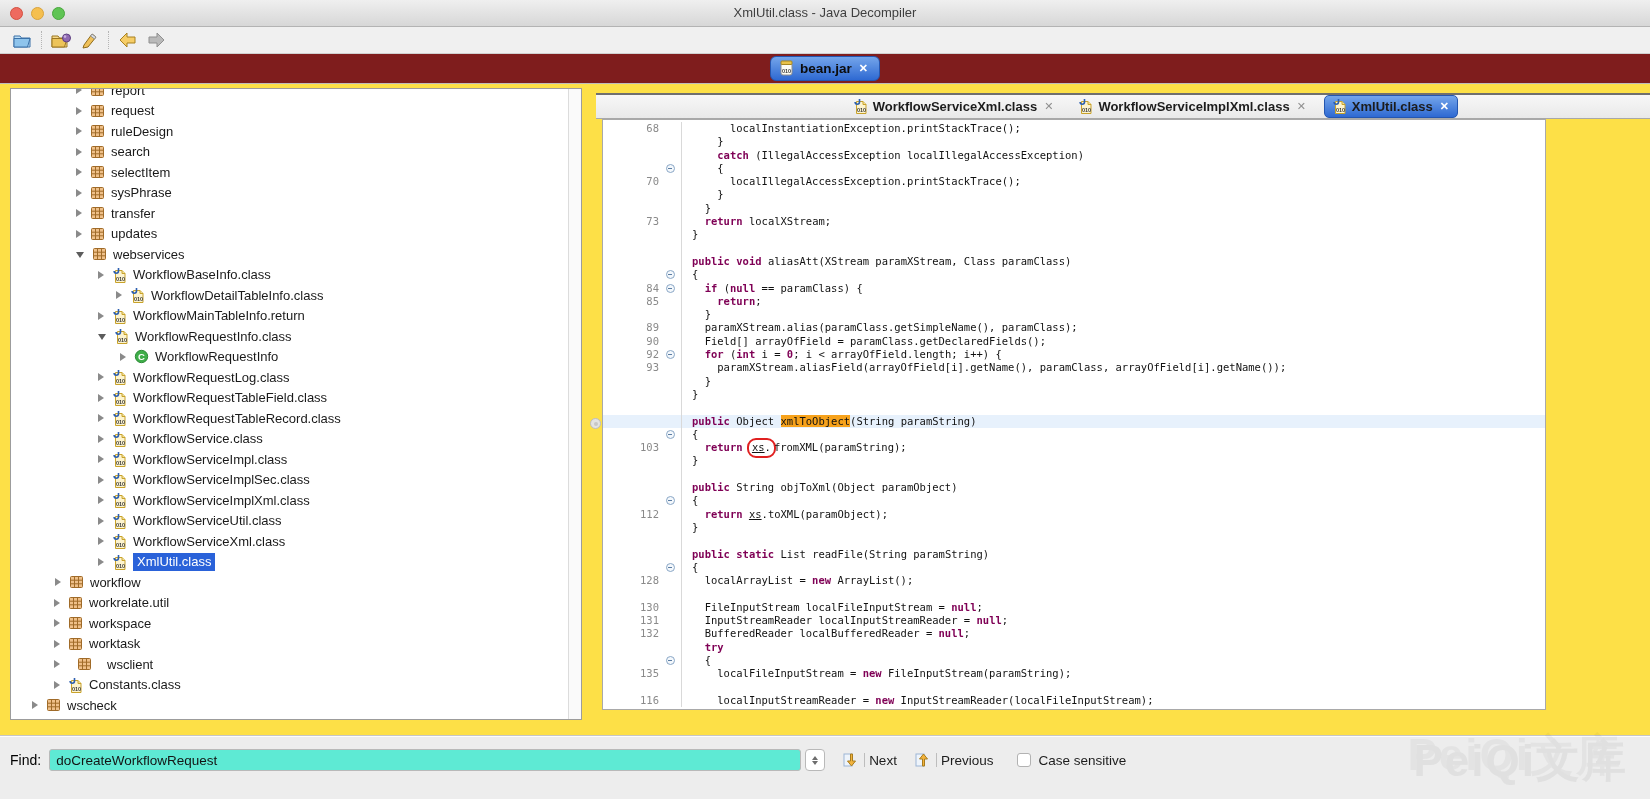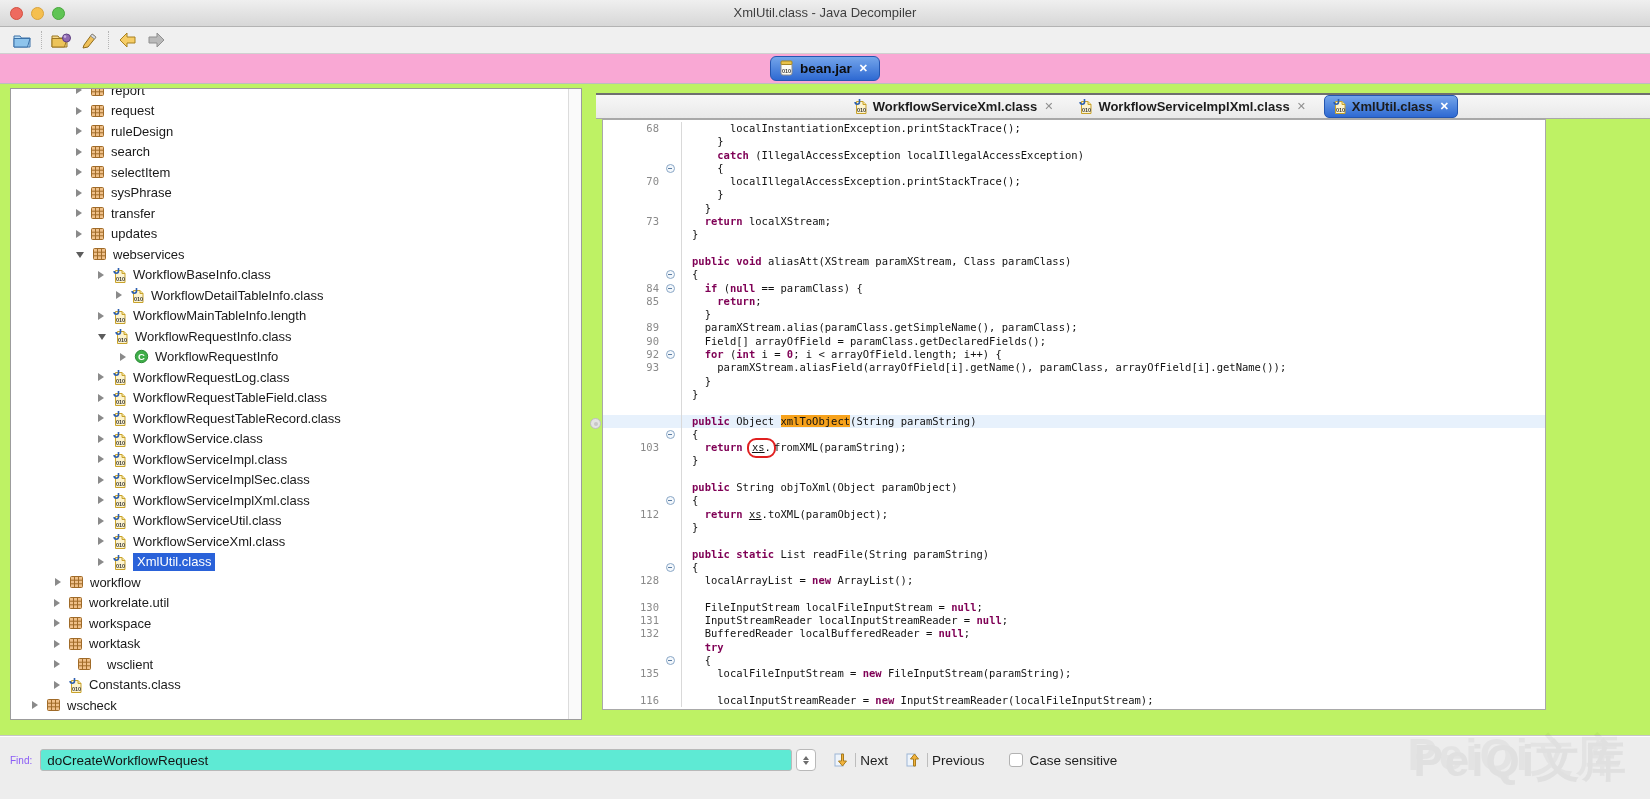--- a/index.html
+++ b/index.html
@@ -18,28 +18,28 @@
     font-size:13px; color:#3f3f3f; }
 
   
   .toolbar { position:absolute; left:0; top:27px; width:1650px; height:27px;
     background:#f0f0f0; border-bottom:1px solid #d0d0d0; display:flex; align-items:center; padding-left:8px; }
   .tbtn { width:28px; height:24px; display:flex; align-items:center; justify-content:center; }
   .tsep { width:1px; height:18px; margin:0 5px; border-left:1px dotted #b5b5b5; }
 
   
   .jarbar { position:absolute; left:0; top:54px; width:1650px; height:30px;
-    background:#f9a8d4; border-bottom:1px solid #bdbdbd; display:flex; justify-content:center; align-items:center; }
+    background:#7f1d1d; border-bottom:1px solid #bdbdbd; display:flex; justify-content:center; align-items:center; }
   .jartab { display:flex; align-items:center; gap:6px; padding:3px 10px 4px 8px;
     background:linear-gradient(#74a5ea,#2e69d2); border:1px solid #2456b0; border-radius:6px; }
   .jartab .lbl { font-size:13.5px; font-weight:700; color:#0c0c0c; }
   .closex { font-size:11px; font-weight:700; color:#fff; line-height:1; padding:0 1px; }
 
   
-  .main { position:absolute; left:0; top:84px; width:1650px; height:651px; background:#bef264; }
+  .main { position:absolute; left:0; top:84px; width:1650px; height:651px; background:#fde047; }
 
   .tree-panel { position:absolute; left:10px; top:4px; width:572px; height:632px;
     background:#fff; border:1px solid #9c9c9c; overflow:hidden; }
   .tree-scroll-v { position:absolute; right:0; top:0; bottom:0; width:13px;
     background:#fafafa; border-left:1px solid #dcdcdc; }
   .tree-list { margin-top:-9px; }
   .trow { height:20.5px; display:flex; align-items:center; white-space:nowrap; }
   .tri-r { width:0; height:0; border-left:6px solid #8a8a8a; border-top:4.5px solid transparent; border-bottom:4.5px solid transparent; flex:none; }
   .tri-d { width:0; height:0; border-top:6px solid #5c5c5c; border-left:4.5px solid transparent; border-right:4.5px solid transparent; flex:none; margin-top:2px; }
   .ticon { margin-left:8px; flex:none; display:flex; }
@@ -73,21 +73,21 @@
   .kw { color:#7f0055; font-weight:700; }
   .hl { background:#f7a21b; color:#101010; }
   .lk { text-decoration:underline; }
   .ring { display:inline-block; border:2.5px solid #e02020; border-radius:9px;
     padding:1px 3px 2px 3px; margin:-4px -2px; }
 
   
   .findbar { position:absolute; left:0; top:735px; width:1650px; height:64px;
     background:#ededed; border-top:1px solid #c6c6c6; box-shadow:inset 0 1px 0 #fdfdfd; }
   .findrow { position:absolute; left:0; top:12px; width:1650px; height:24px; display:flex; align-items:center; }
-  .findlabel { margin-left:10px; font-size:10px; color:#8b5cf6; }
+  .findlabel { margin-left:10px; font-size:14px; color:#000000; }
   .findinput { margin-left:8px; width:752px; height:22px; border:1px solid #b9b9b9; border-radius:3px;
     background:#5eead4; font-family:"Liberation Sans", sans-serif; font-size:13.5px; color:#141414; padding:0 6px; }
   .stepper { margin-left:4px; width:20px; height:22px; background:#fff; border:1px solid #b9b9b9;
     border-radius:4px; display:flex; flex-direction:column; align-items:center; justify-content:center; gap:1px; }
   .chev { width:0; height:0; }
   .chev.up { border-bottom:4px solid #6d6d6d; border-left:3.5px solid transparent; border-right:3.5px solid transparent; }
   .chev.dn { border-top:4px solid #6d6d6d; border-left:3.5px solid transparent; border-right:3.5px solid transparent; }
   .fbtn { display:flex; align-items:center; gap:4px; margin-left:18px; }
   .fbtn .txt { font-size:13.5px; color:#1d1d1d; }
   .ibar { width:1px; height:14px; background:#bdbdbd; margin-left:2px; }
@@ -279,21 +279,21 @@
         <div class="trow" style="padding-left: 87px;">
           <span class="tri-r"></span>
           <span class="ticon">
             <svg width="15" height="16" viewBox="0 0 15 16">
               <path d="M3.5 3.5 h6.5 l3 3 v9 H3.5 z" fill="#fdf4cf" stroke="#c8a22a"></path>
               <path d="M10 3.5 v3 h3" fill="#f2e29a" stroke="#c8a22a"></path>
               <text x="4" y="14" font-size="5.5" font-weight="bold" fill="#3a3a3a" font-family="Liberation Sans, sans-serif">010</text>
               <path d="M6.5 1 v3 a2.2 2.2 0 0 1 -4.4 0" fill="none" stroke="#2c5fb0" stroke-width="1.6"></path>
             </svg>
           </span>
-          <span class="tlabel">WorkflowMainTableInfo.length</span>
+          <span class="tlabel">WorkflowMainTableInfo.return</span>
         </div>
         <div class="trow" style="padding-left: 87px;">
           <span class="tri-d"></span>
           <span class="ticon">
             <svg width="15" height="16" viewBox="0 0 15 16">
               <path d="M3.5 3.5 h6.5 l3 3 v9 H3.5 z" fill="#fdf4cf" stroke="#c8a22a"></path>
               <path d="M10 3.5 v3 h3" fill="#f2e29a" stroke="#c8a22a"></path>
               <text x="4" y="14" font-size="5.5" font-weight="bold" fill="#3a3a3a" font-family="Liberation Sans, sans-serif">010</text>
               <path d="M6.5 1 v3 a2.2 2.2 0 0 1 -4.4 0" fill="none" stroke="#2c5fb0" stroke-width="1.6"></path>
             </svg>

